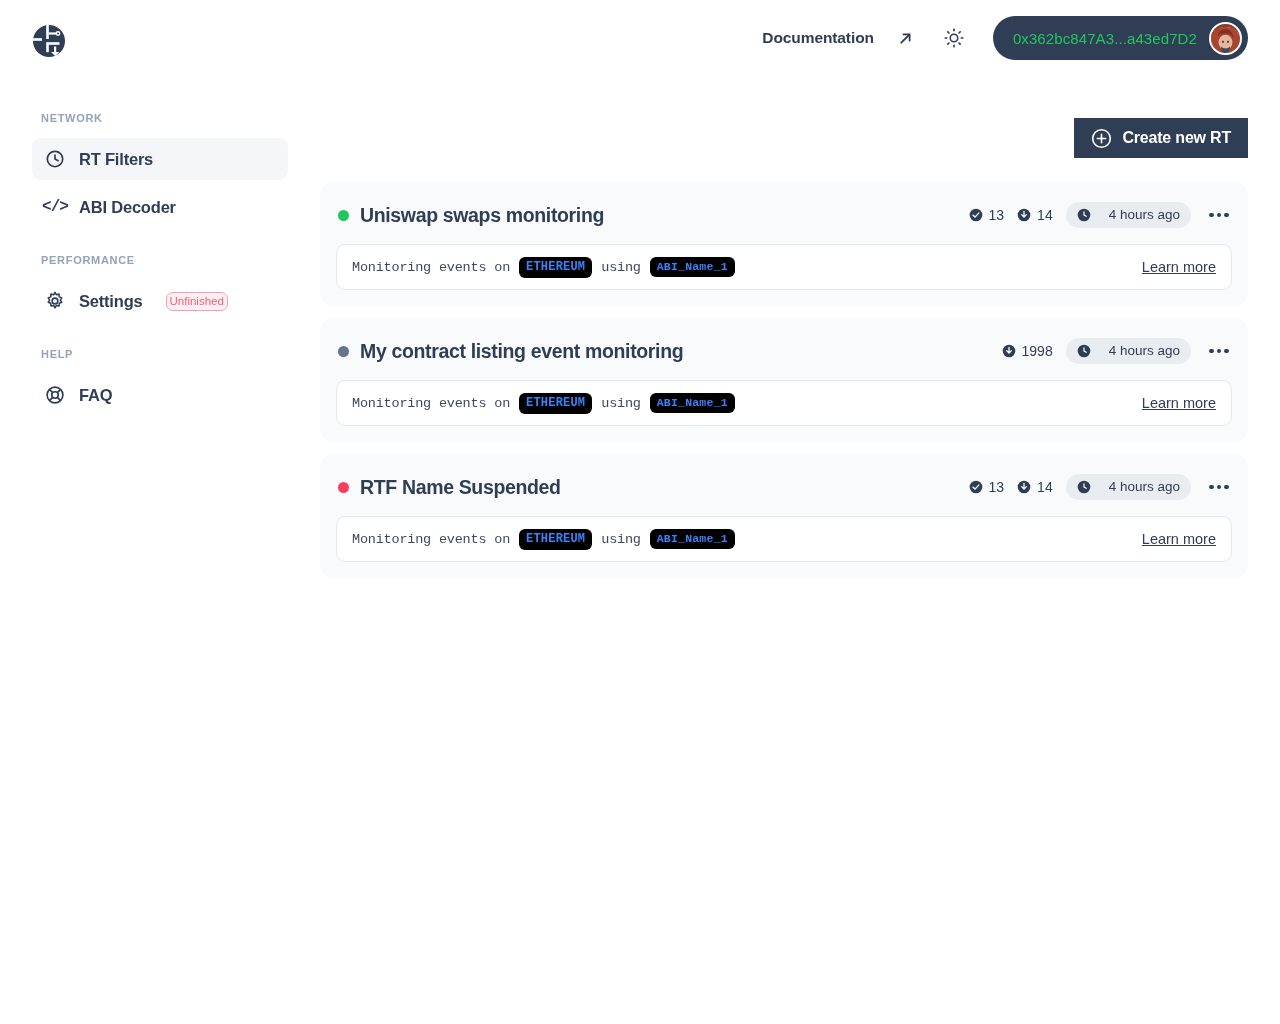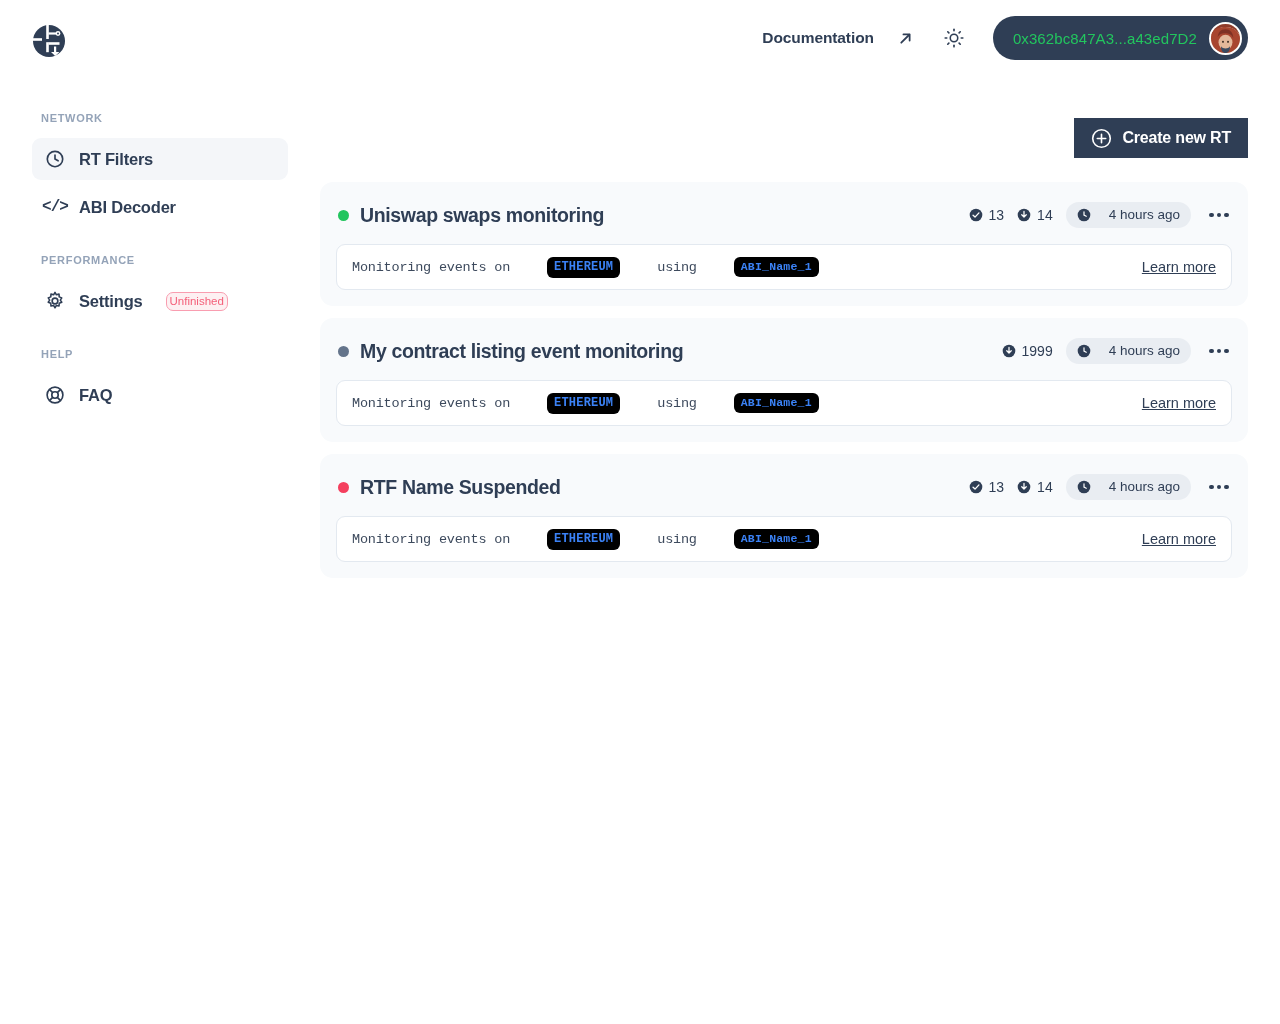--- a/index.html
+++ b/index.html
@@ -161,21 +161,20 @@
   .more-dot { width: 4.5px; height: 4.5px; border-radius: 50%; background: #2f3e55; }
 
   .card-strip {
     margin-top: 10px;
     background: #ffffff;
     border: 1px solid #e3e9f0;
     border-radius: 9px;
     height: 46px;
     display: flex; align-items: center;
     padding: 0 15px;
-    gap: 28px;
   }
   .mono {
     font-family: "Liberation Mono", monospace;
     font-size: 13.5px; color: #3d4a5d;
     letter-spacing: -0.2px;
   }
   .chip {
     font-family: "Liberation Mono", monospace;
     font-size: 12px; font-weight: 700;
     background: #000000; color: #3b82f6;
@@ -360,21 +359,21 @@
       <div class="card">
         <div class="card-head">
           <span class="status-dot" style="background: rgb(100, 116, 139);"></span>
           <span class="card-title">My contract listing event monitoring</span>
           <div class="card-meta">
             <span class="stat">
               <svg width="14" height="14" viewBox="0 0 20 20">
     <circle cx="10" cy="10" r="9" fill="#2f3e55"></circle>
     <path d="M10 5 V12.2 M6.8 9.6 L10 13 L13.2 9.6" stroke="#ffffff" stroke-width="1.8" fill="none" stroke-linecap="round" stroke-linejoin="round"></path>
               </svg>
-              <span>1999</span>
+              <span>1998</span>
             </span>
             <span class="time-pill">
               <svg width="14" height="14" viewBox="0 0 20 20">
     <circle cx="10" cy="10" r="9" fill="#2f3e55"></circle>
     <path d="M10 5.4 V10.2 L13.2 11.8" stroke="#ffffff" stroke-width="1.7" fill="none" stroke-linecap="round"></path>
               </svg>
               <span>4 hours ago</span>
             </span>
             <button class="more-btn">
               <span class="more-dot"></span>

